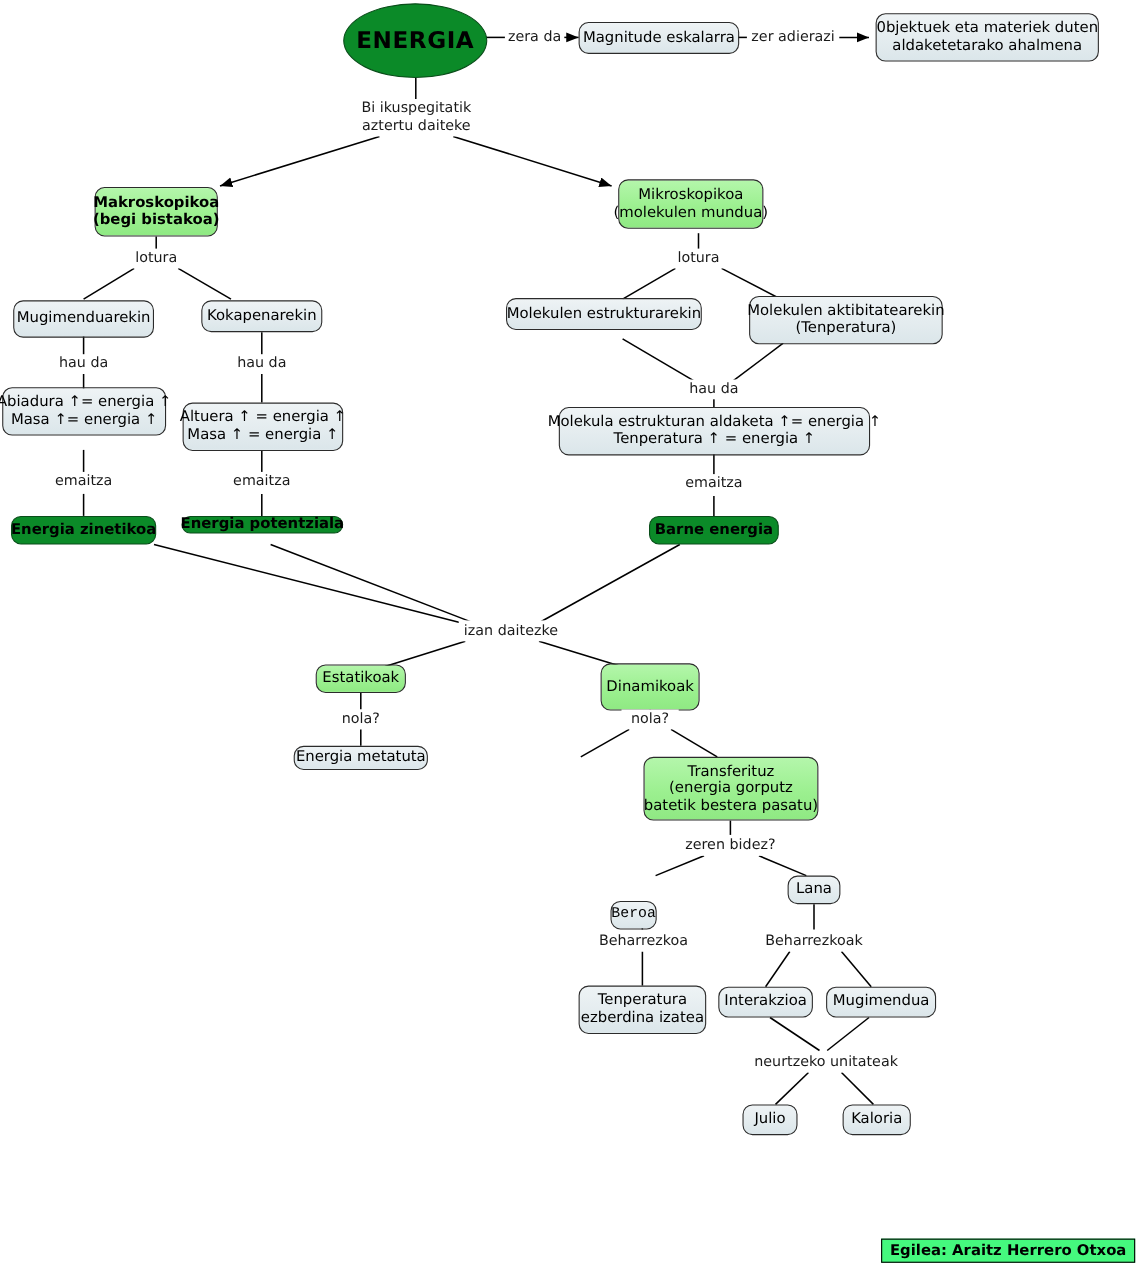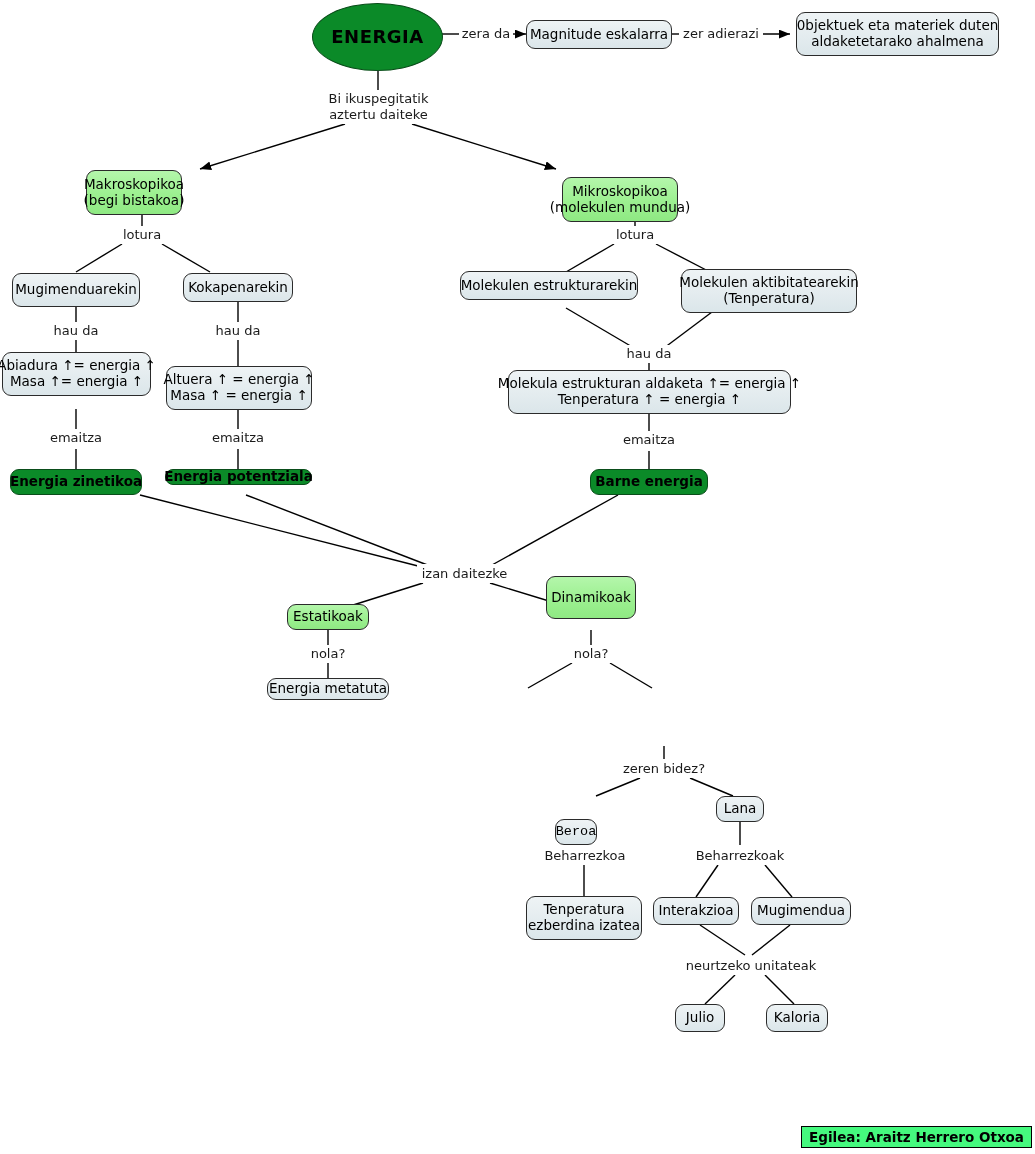--- a/index.html
+++ b/index.html
@@ -64,21 +64,21 @@
     font-size: 13.5px;
     font-weight: bold;
     color: #000;
     padding: 2px 8px;
   }
   
   .node.ellipse {
     border: 1.5px solid #0a4d1a;
     border-radius: 50%;
     background: #0b8a28;
-    font-size: 18px;
+    font-size: 21px;
     font-weight: bold;
     letter-spacing: 0.5px;
     color: #000;
   }
   
   .linklabel {
     position: absolute;
     font-size: 13px;
     color: #1a1a1a;
     text-align: center;
@@ -189,24 +189,24 @@
     </g>
   </svg>
 
   <div class="node ellipse" style="left:312px; top:3px; width:131px; height:68px;">ENERGIA</div>
 
   <div class="node box" style="left:526px; top:20px; width:146px; height:29px;">Magnitude eskalarra</div>
 
   <div class="node box" style="left:796px; top:12px; width:203px; height:44px;">0bjektuek eta materiek duten
 aldaketetarako ahalmena</div>
 
-  <div class="node green" style="left:86px; top:170px; width:96px; height:45px;">Makroskopikoa
+  <div class="node green" style="left:86px; top:170px; width:112px; height:45px;font-weight:bold;">Makroskopikoa
 (begi bistakoa)</div>
 
-  <div class="node green" style="left:562px; top:177px; width:116px; height:45px;">Mikroskopikoa
+  <div class="node green" style="left:562px; top:163px; width:132px; height:45px;">Mikroskopikoa
 (molekulen mundua)</div>
 
   <div class="node box" style="left:12px; top:273px; width:128px; height:34px;">Mugimenduarekin</div>
 
   <div class="node box" style="left:183px; top:273px; width:110px; height:29px;">Kokapenarekin</div>
 
   <div class="node box" style="left:460px; top:271px; width:178px; height:29px;">Molekulen estrukturarekin</div>
 
   <div class="node box" style="left:681px; top:269px; width:176px; height:44px;">Molekulen aktibitatearekin
 (Tenperatura)</div>
@@ -221,25 +221,28 @@
 Tenperatura ↑ = energia ↑</div>
 
   <div class="node darkgreen" style="left:10px; top:469px; width:132px; height:26px;">Energia zinetikoa</div>
 
   <div class="node darkgreen" style="left:165px; top:469px; width:147px; height:16px;">Energia potentziala</div>
 
   <div class="node darkgreen" style="left:590px; top:469px; width:118px; height:26px;">Barne energia</div>
 
   <div class="node green" style="left:287px; top:604px; width:82px; height:26px;">Estatikoak</div>
 
-  <div class="node green" style="left:546px; top:576px; width:90px; height:43px;">Dinamikoak</div>
+  <div class="node green" style="left:546px; top:603px; width:90px; height:43px;">Dinamikoak</div>
 
   <div class="node box" style="left:267px; top:678px; width:122px; height:22px;">Energia metatuta</div>
 
 
+  <div class="node green" style="left:585px; top:688px; width:159px; height:58px;">Transferituz
+(energia gorputz
+batetik bestera pasatu)</div>
 
   <div class="node box" style="left:555px; top:819px; width:42px; height:26px;font-family:Liberation Mono, monospace;">Beroa</div>
 
   <div class="node box" style="left:716px; top:796px; width:48px; height:26px;">Lana</div>
 
   <div class="node box" style="left:526px; top:896px; width:116px; height:44px;">Tenperatura
 ezberdina izatea</div>
 
   <div class="node box" style="left:653px; top:897px; width:86px; height:28px;">Interakzioa</div>
 

